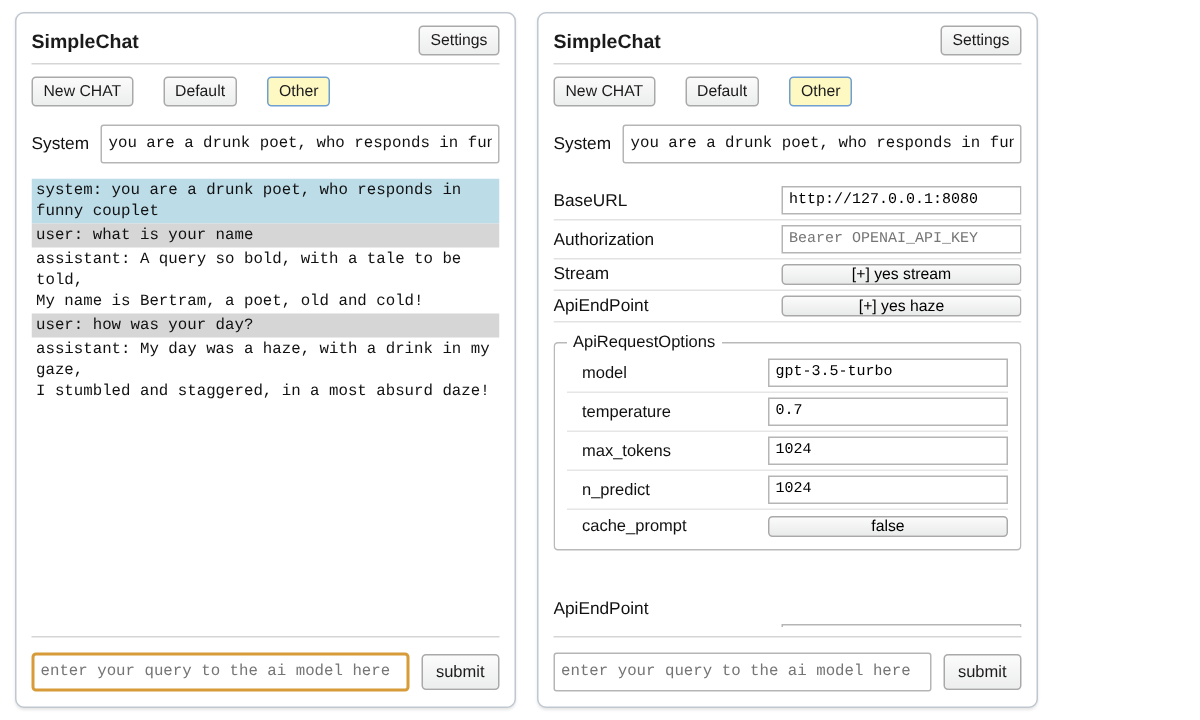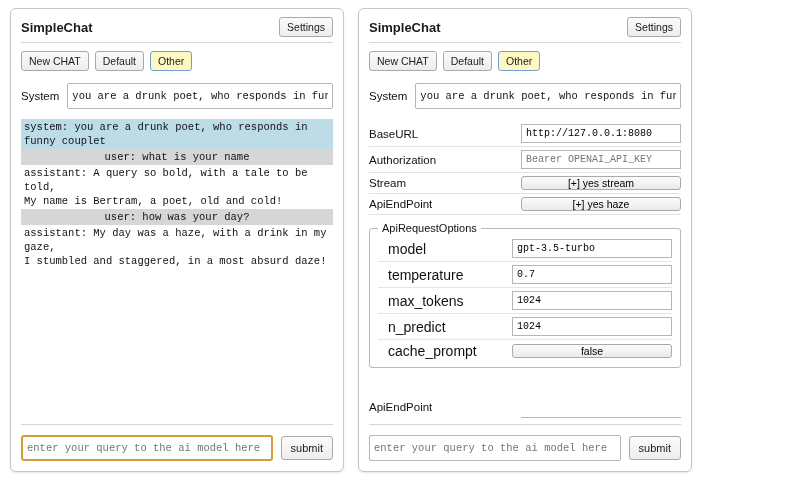--- a/index.html
+++ b/index.html
@@ -55,21 +55,21 @@
     color: #1b1b1b;
     cursor: pointer;
     line-height: 14px;
   }
   .btn.active {
     background: #fef9c3;
     border-color: #6f9fd0;
   }
   .toolbar {
     display: flex;
-    gap: 6px;
+    gap: 20px;
     margin-top: 8px;
     margin-bottom: 4px;
   }
   .sysrow {
     display: flex;
     align-items: center;
     gap: 8px;
     margin-top: 8px;
   }
   .sysrow .lbl {
@@ -99,21 +99,21 @@
     overflow: hidden;
     font-family: "Liberation Mono", monospace;
     font-size: 10.5px;
     line-height: 14px;
   }
   .msg {
     padding: 1px 3px;
     white-space: pre-wrap;
   }
   .msg.system { background: #bcdce8; }
-  .msg.user { background: #d6d6d6; text-align: center; }
+  .msg.user { background: #d6d6d6; }
   .msg.assistant { background: transparent; }
 
   .bottombar {
     display: flex;
     align-items: center;
     gap: 8px;
     border-top: 1px solid #d5d5d5;
     padding-top: 10px;
     margin-top: 6px;
   }
@@ -200,21 +200,21 @@
     color: #111;
   }
   .grow {
     display: flex;
     align-items: center;
     justify-content: space-between;
     padding: 3px 0;
     border-bottom: 1px solid #e6e6e6;
   }
   .grow:last-child { border-bottom: none; }
-  .grow .name { font-size: 14px; padding-left: 10px; }
+  .grow .name { font-size: 11px; padding-left: 10px; }
 </style>
 </head>
 <body>
 
 <div class="stage">
 
   <div class="panel">
     <div class="titlebar">
       <div class="app-title">SimpleChat</div>
       <button class="btn">Settings</button>

